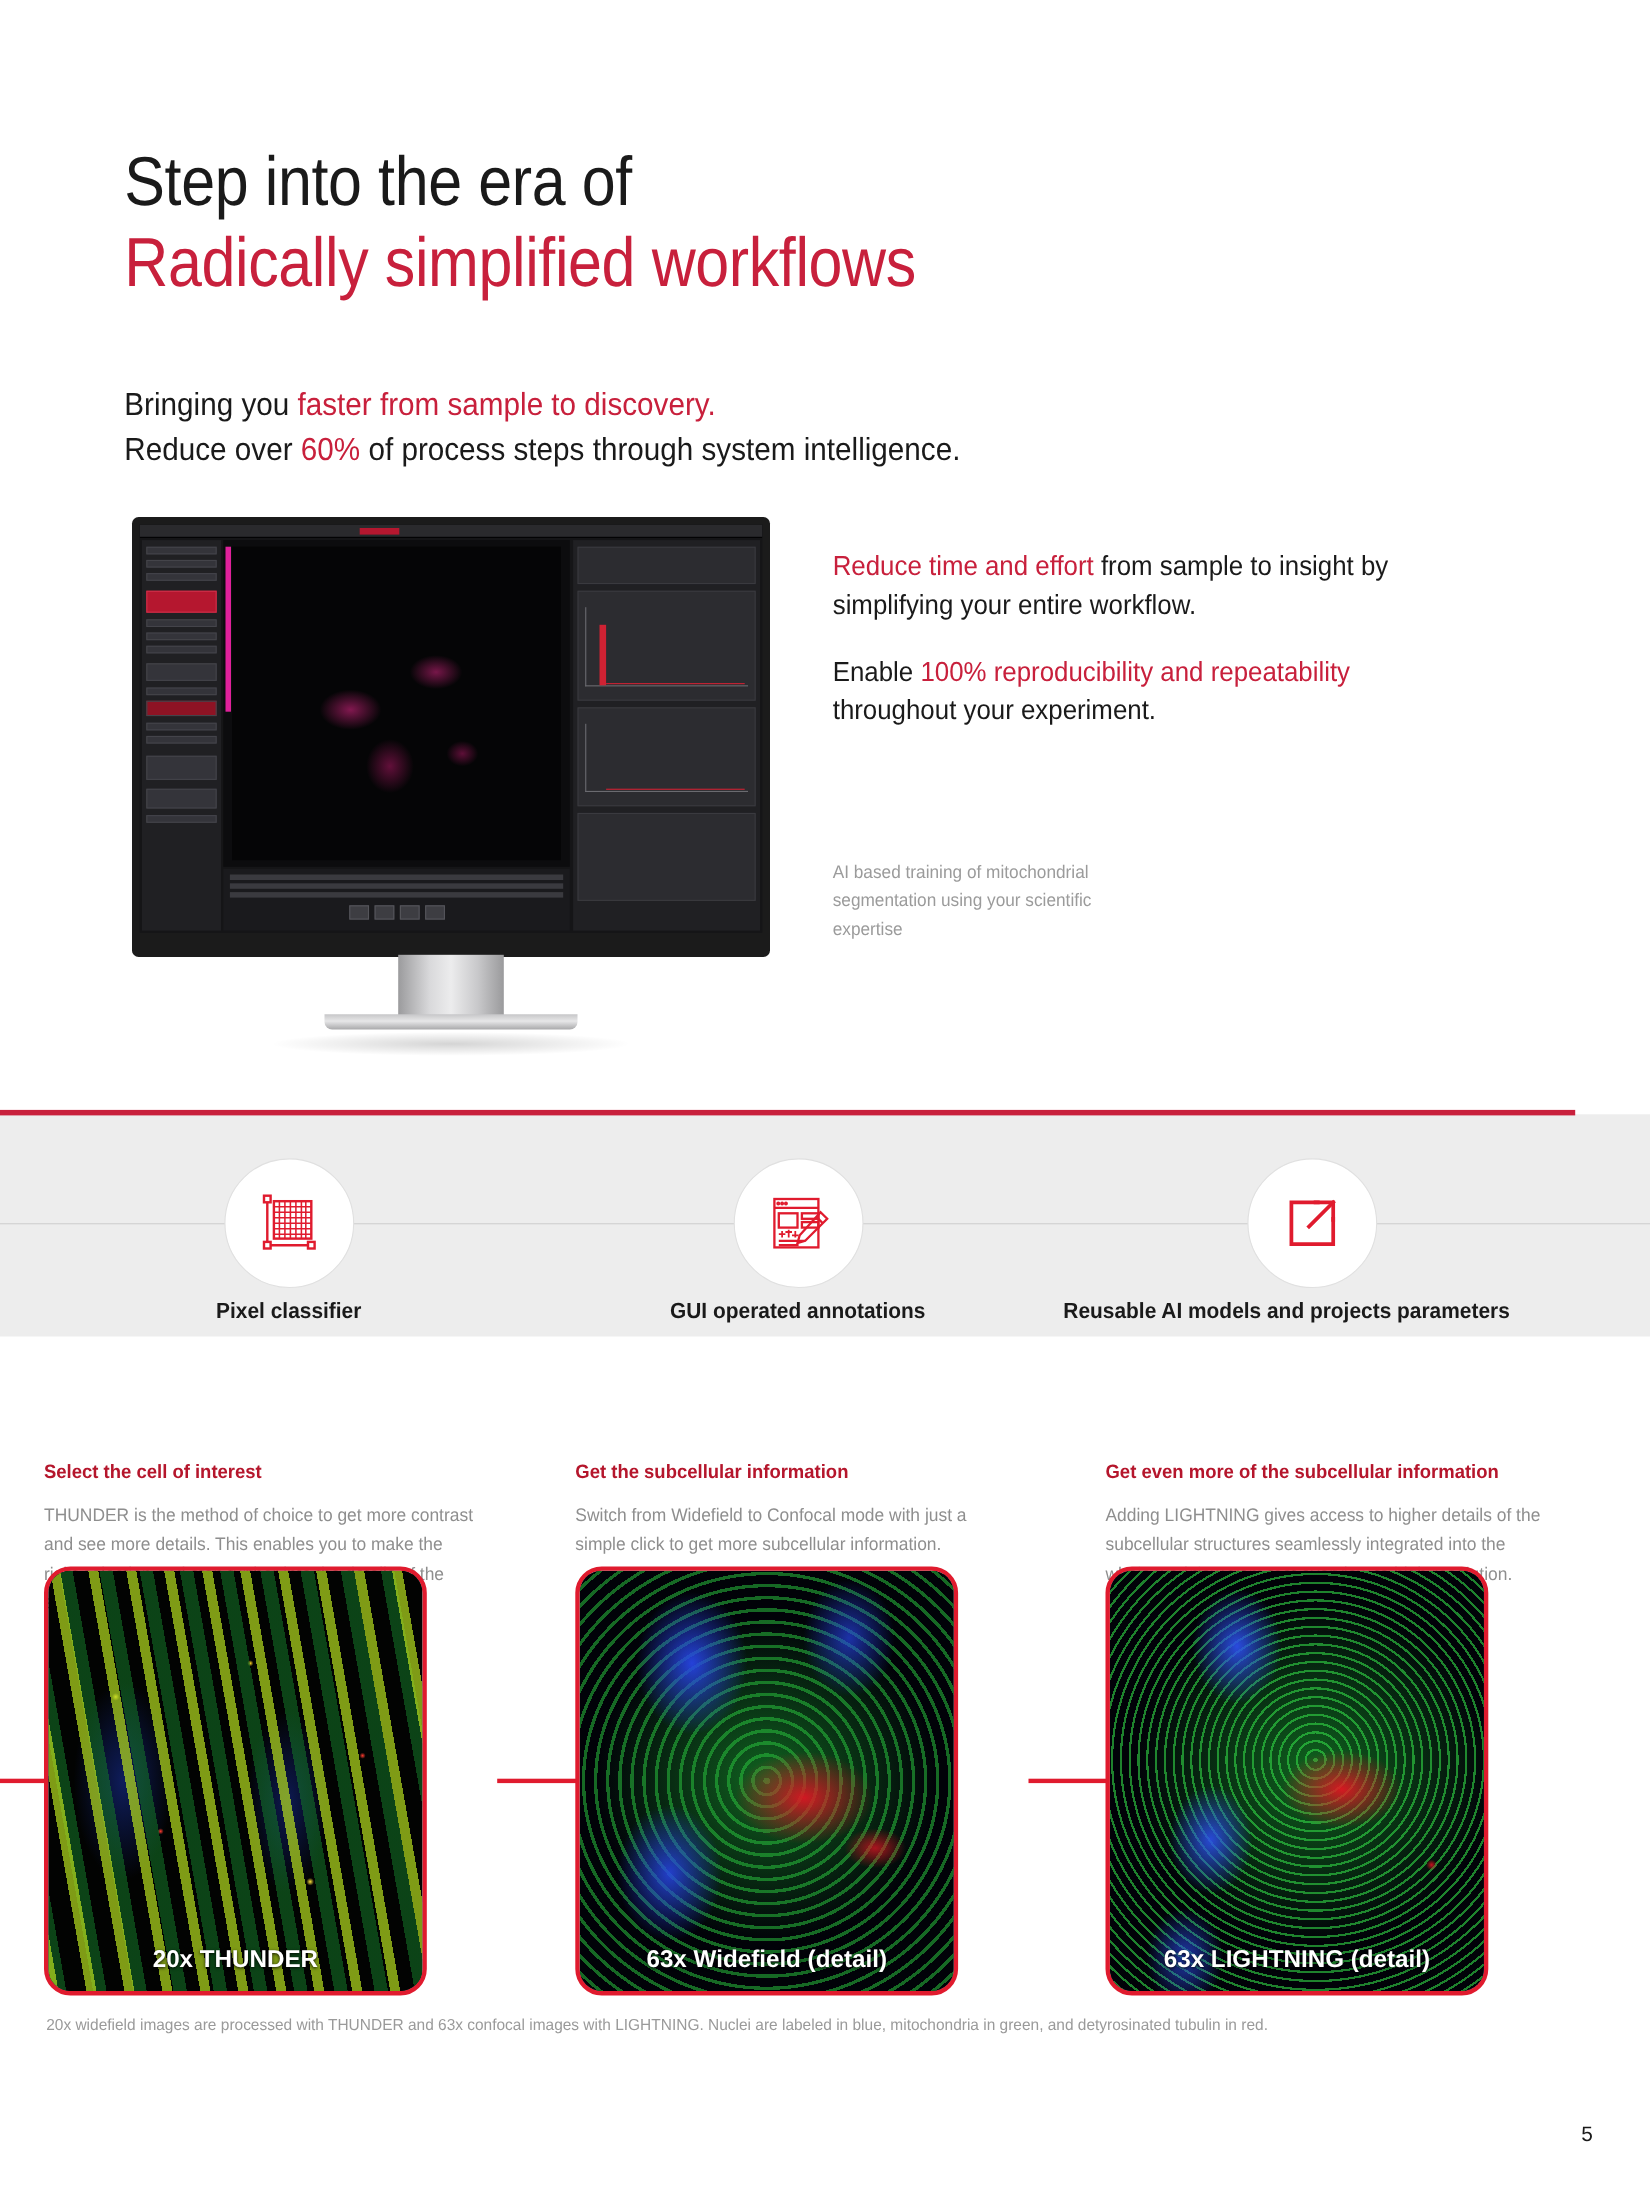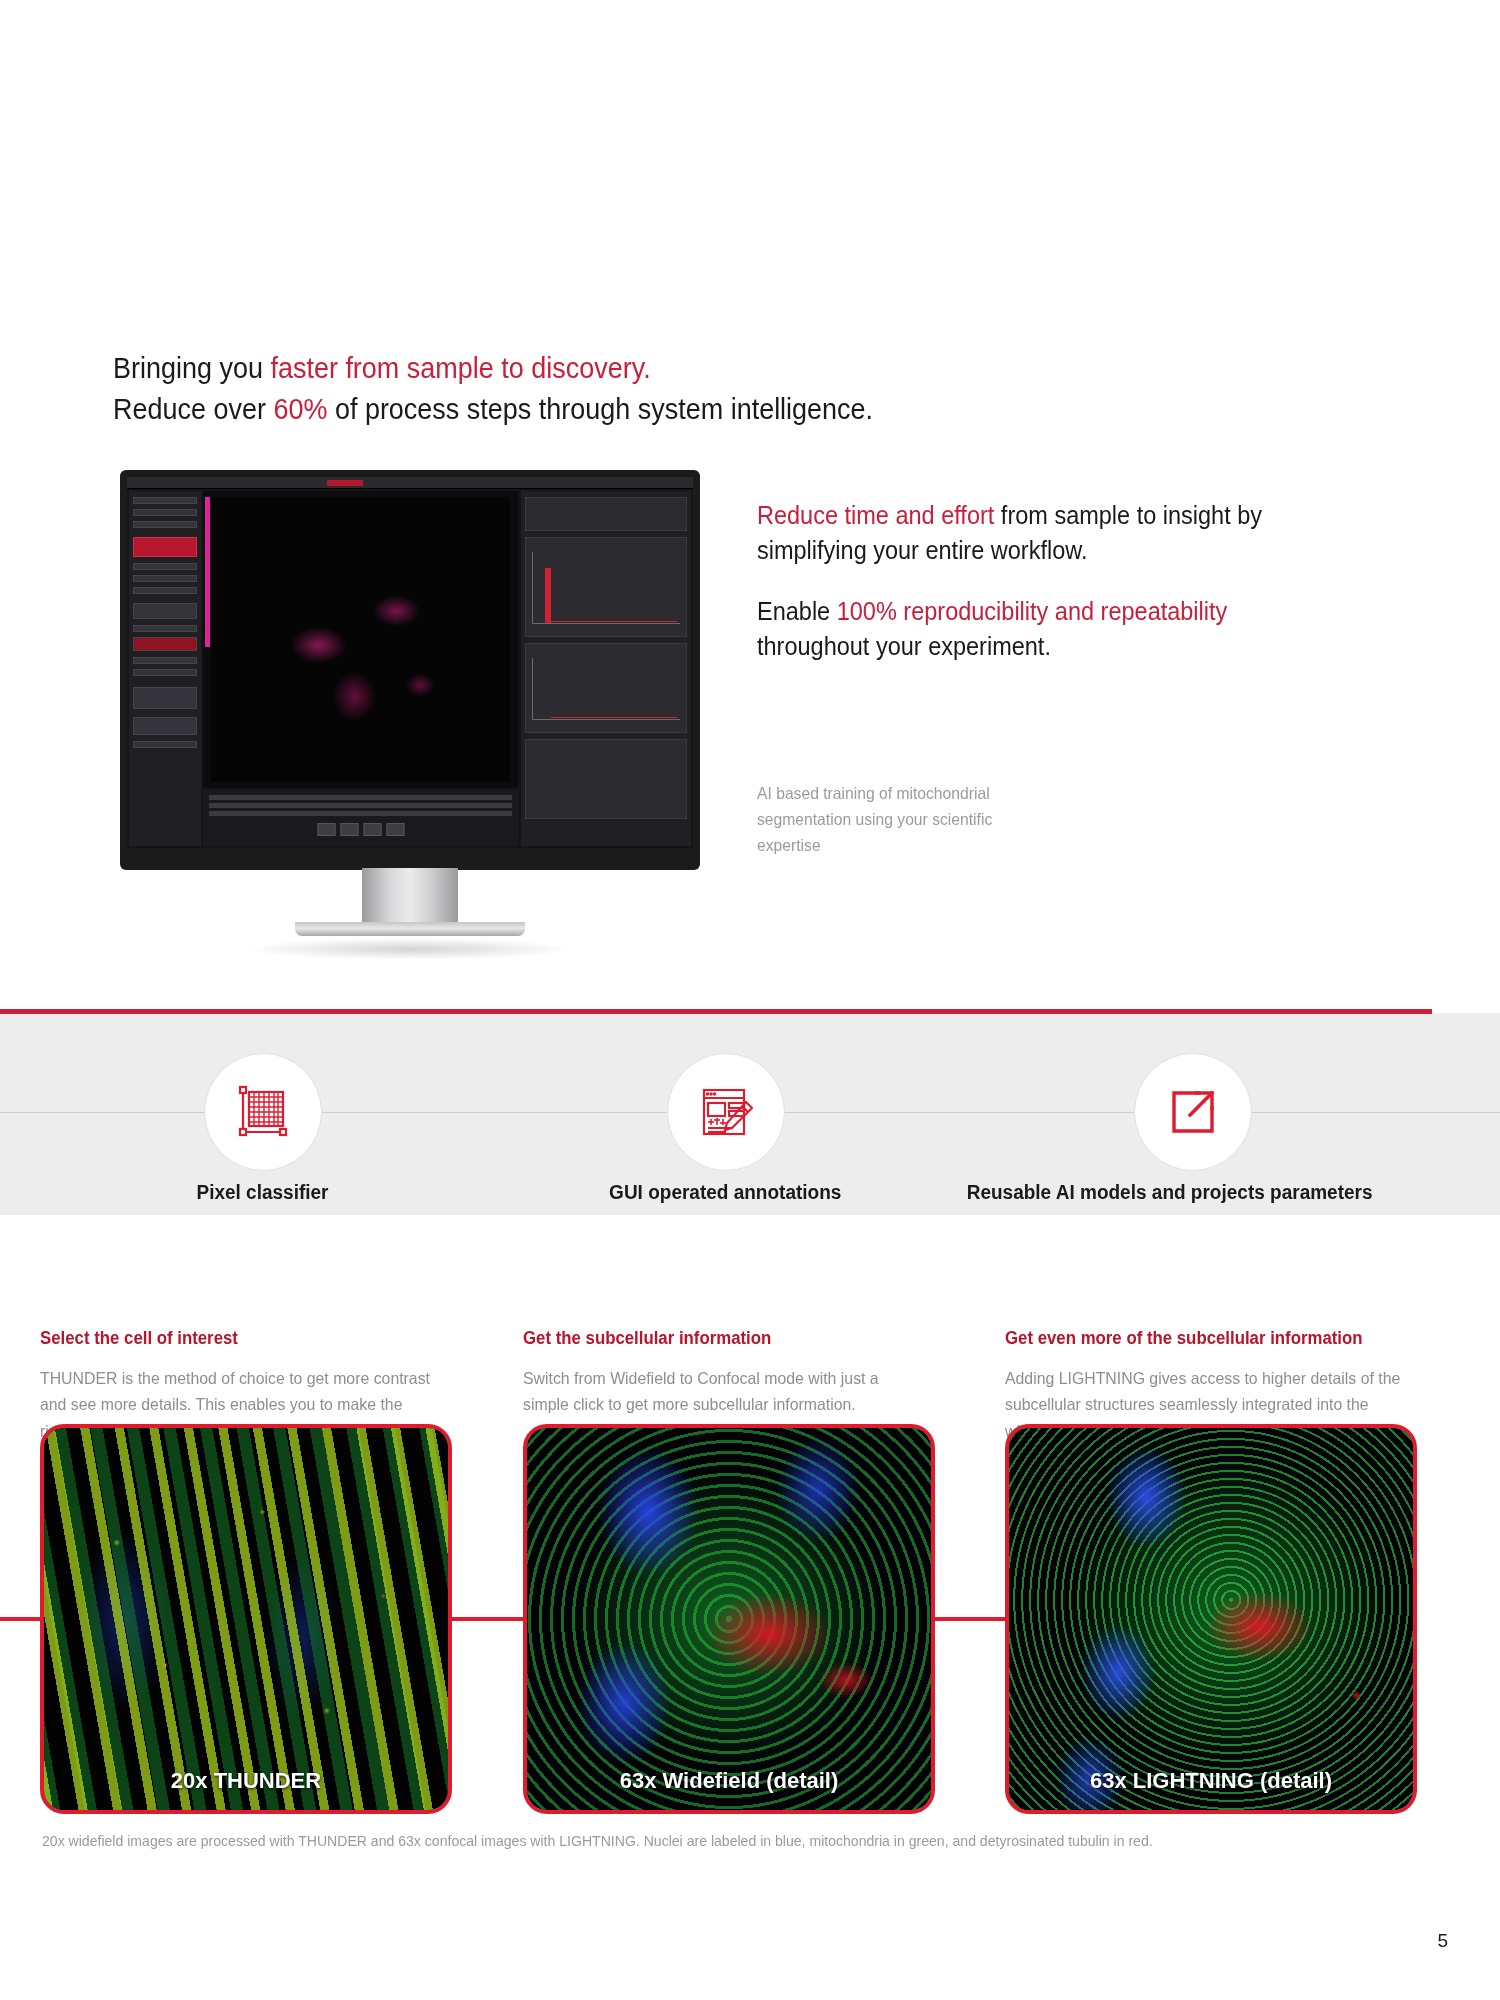--- a/index.html
+++ b/index.html
@@ -123,21 +123,21 @@
     transform: scaleX(0.96); transform-origin: left top;
   }
   .col p {
     font-family: "Liberation Sans Narrow","Liberation Sans",sans-serif;
     font-size: 16.5px; line-height: 1.60; color: #8e8e8e;
     transform: scaleX(0.96); transform-origin: left top;
   }
 
   
   .tile {
-    position: absolute; top: 1424px; width: 412px; height: 390px;
+    position: absolute; top: 1424px; width: 348px; height: 390px;
     border: 4px solid #e01b2e; border-radius: 24px; overflow: hidden;
   }
   .t1 { left: 40px; } .t2 { left: 523px; } .t3 { left: 1005px; padding-left: 20px; }
   .tile-label {
     position: absolute; left: 0; right: 0; bottom: 16px; text-align: center;
     color: #ffffff; font-weight: bold; font-size: 22px;
     font-family: "Liberation Sans Narrow","Liberation Sans",sans-serif;
     text-shadow: 0 1px 3px rgba(0,0,0,.9);
   }
   .img-thunder {
@@ -192,20 +192,24 @@
     position: absolute; right: 52px; top: 1930px;
     font-family: "Liberation Sans Narrow","Liberation Sans",sans-serif;
     font-size: 19px; color: #1a1a1a;
   }
 </style>
 </head>
 <body>
 
 <div class="page">
 
+  <div class="headline">
+    <div class="l1">Step into the era of</div>
+    <div class="l2">Radically simplified workflows</div>
+  </div>
 
   <div class="subhead">
     <div class="sl"><span>Bringing you </span><span class="red">faster from sample to discovery.</span></div>
     <div class="sl"><span>Reduce over </span><span class="red">60%</span><span> of process steps through system intelligence.</span></div>
   </div>
 
   <div class="monitor-wrap">
     <div class="mon-body">
       <div class="mon-screen">
         <div class="ui-topbar">

